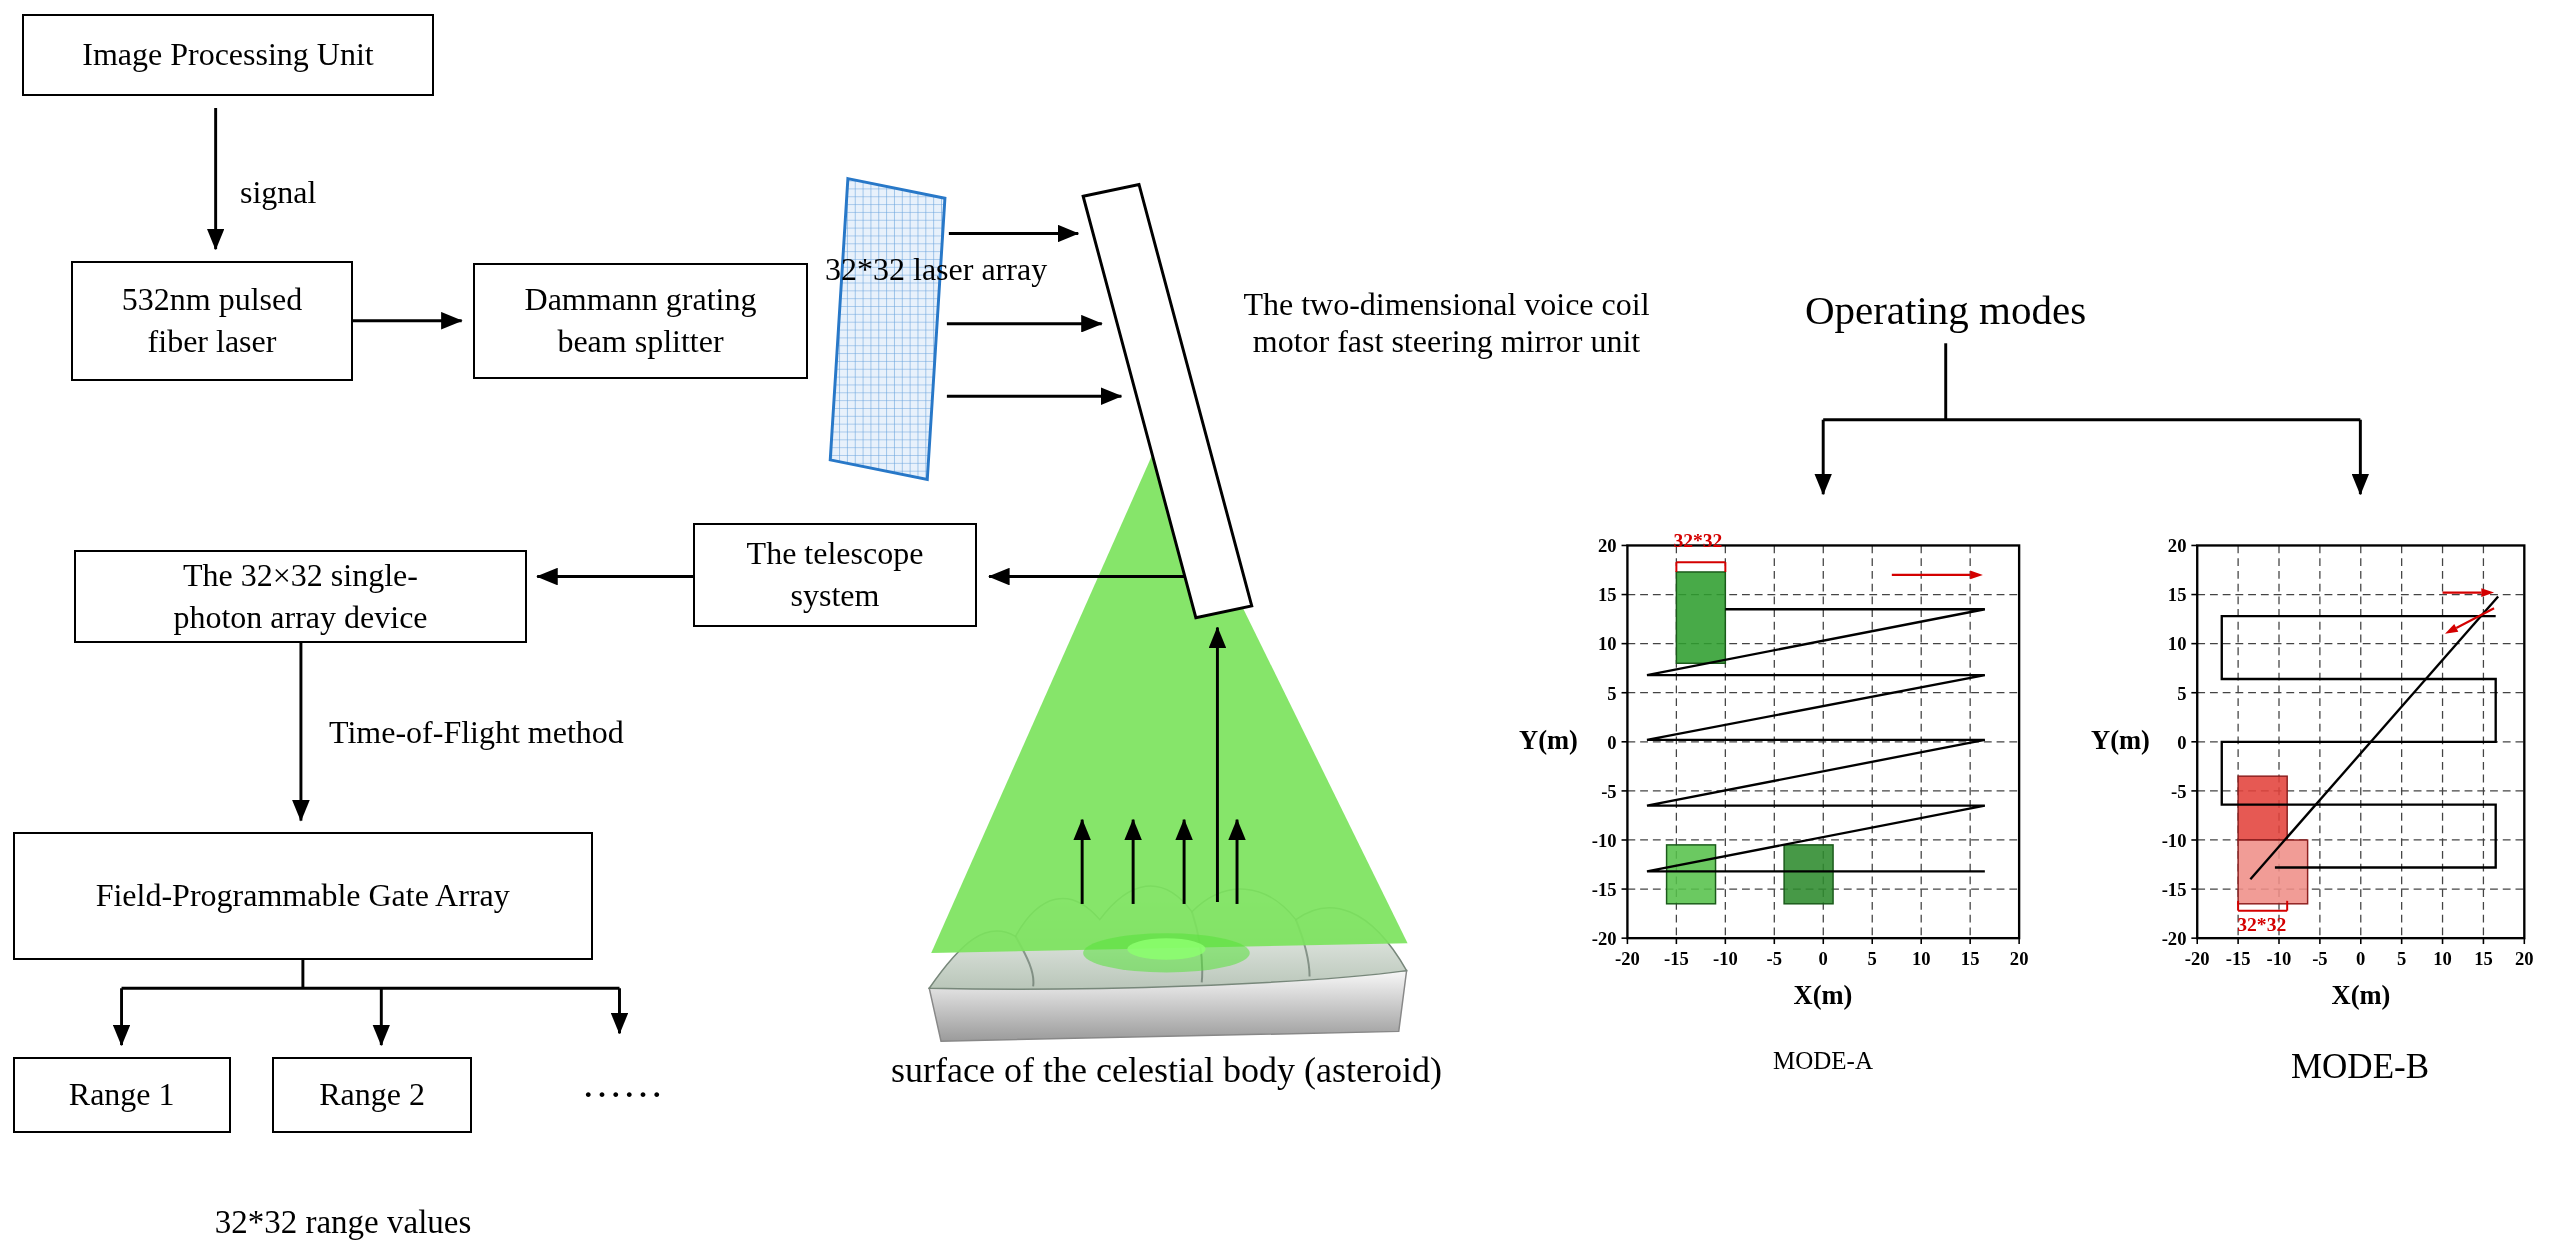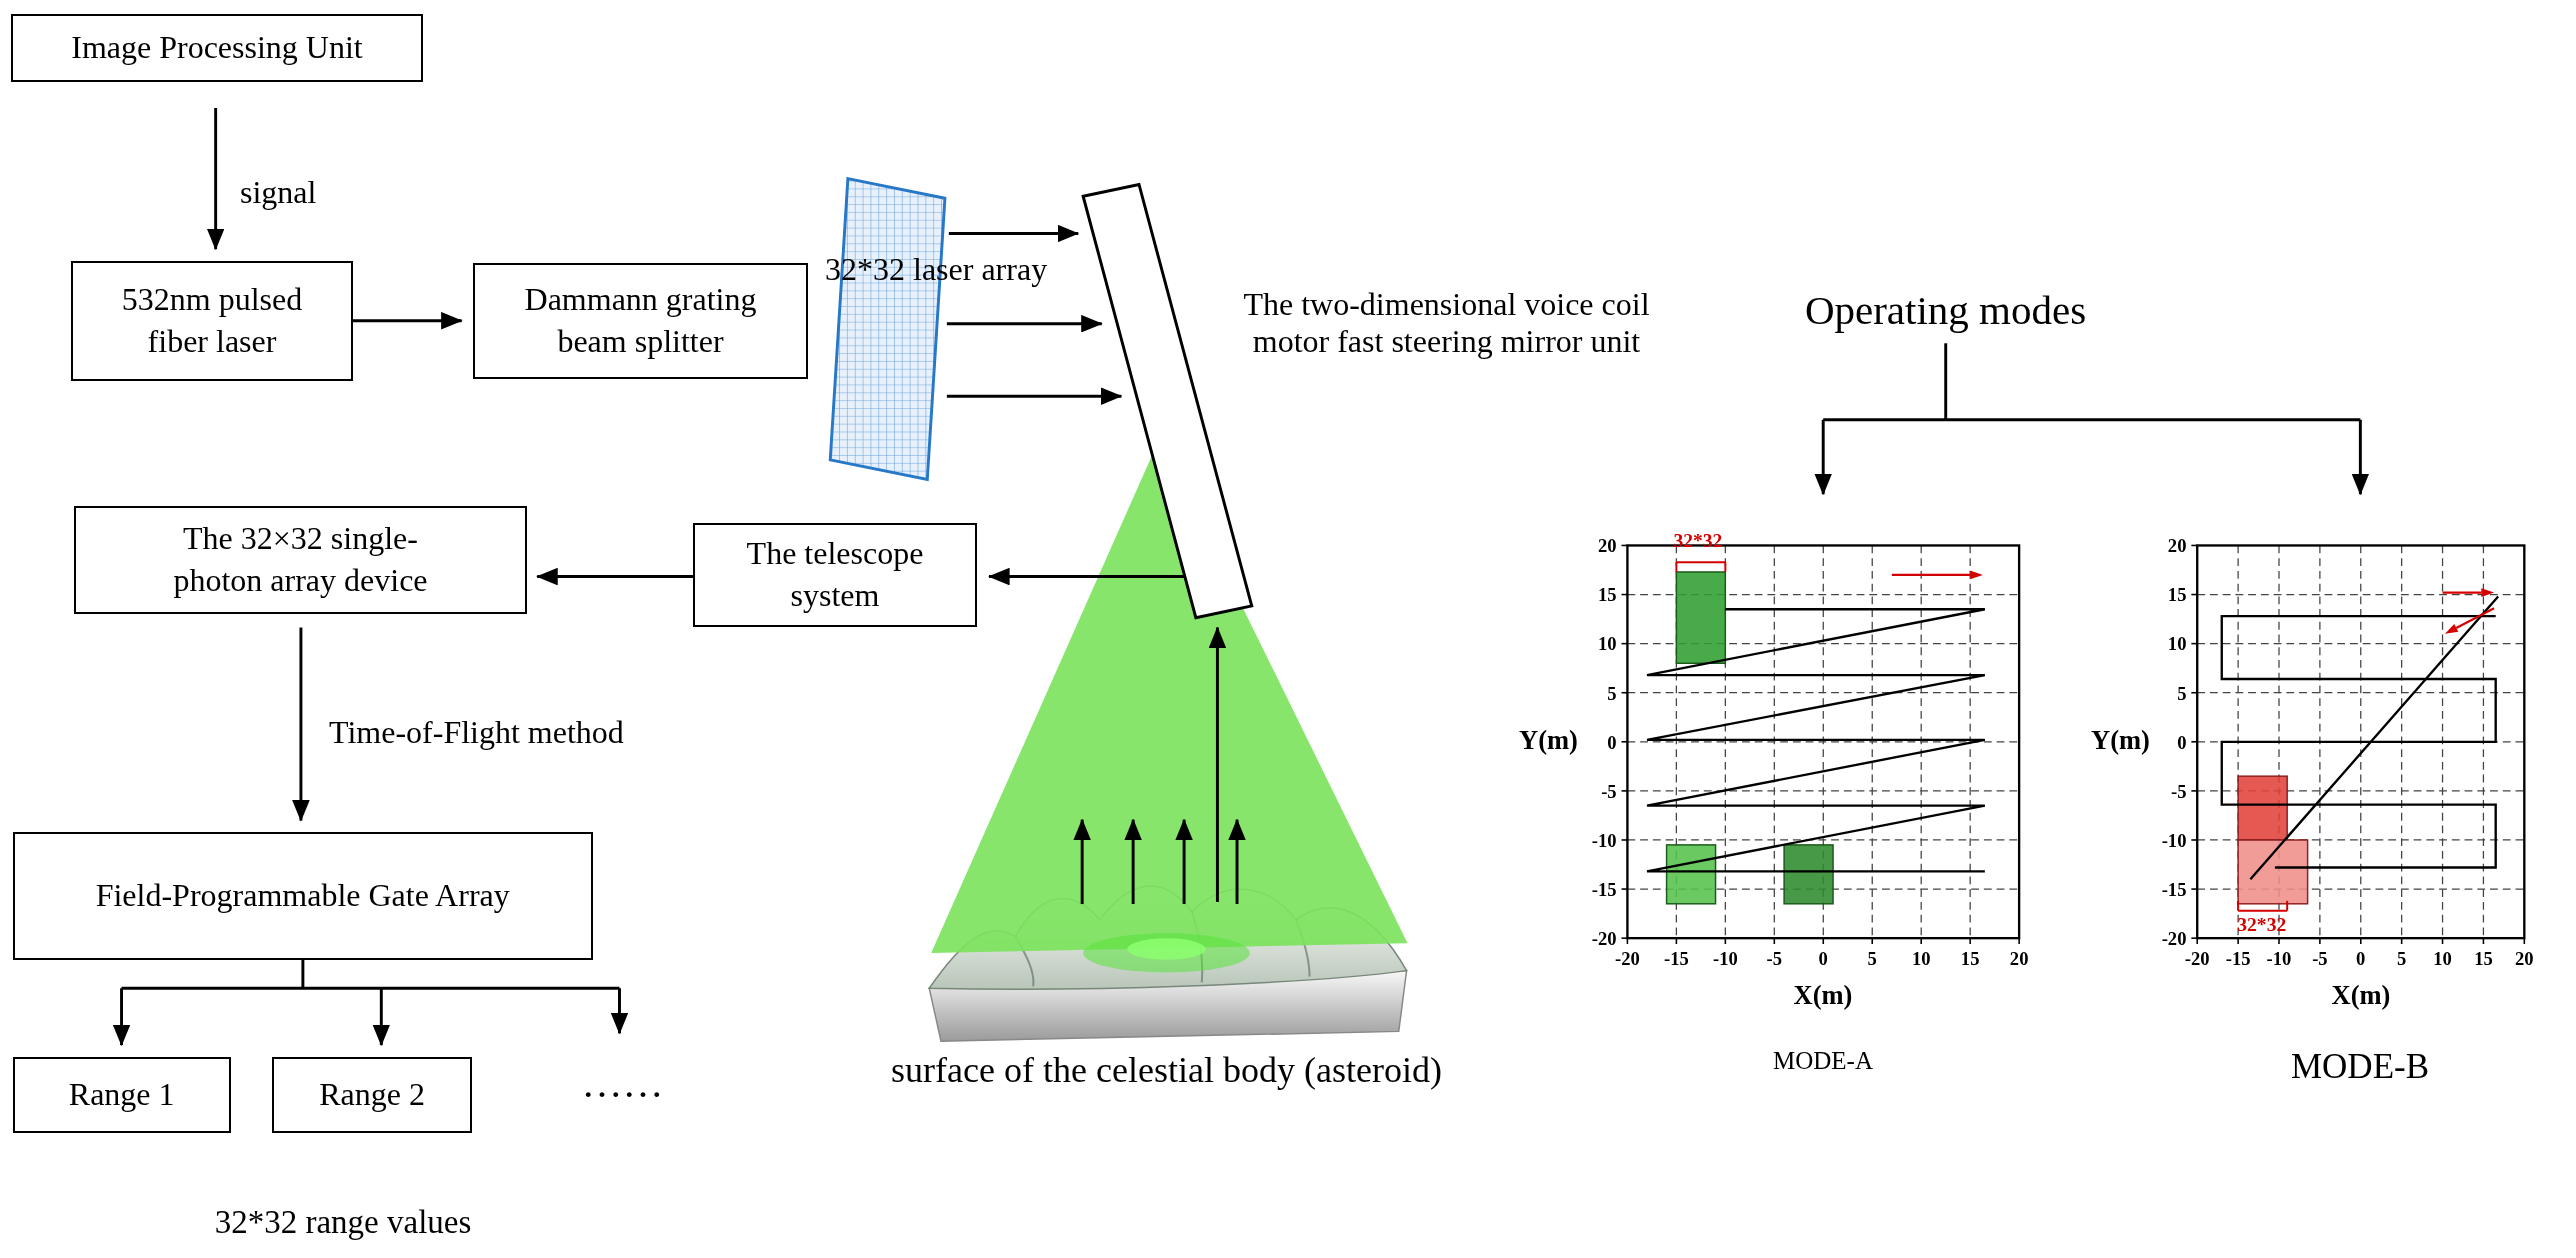--- a/index.html
+++ b/index.html
@@ -76,28 +76,28 @@
       <line x1="1860" y1="428" x2="1860" y2="504" marker-end="url(#arr)"></line>
       <line x1="2408" y1="428" x2="2408" y2="504" marker-end="url(#arr)"></line>
       <line x1="1242" y1="920" x2="1242" y2="640" marker-end="url(#arr)"></line>
       <line x1="1104" y1="922" x2="1104" y2="836" marker-end="url(#arr)"></line>
       <line x1="1156" y1="922" x2="1156" y2="836" marker-end="url(#arr)"></line>
       <line x1="1208" y1="922" x2="1208" y2="836" marker-end="url(#arr)"></line>
       <line x1="1262" y1="922" x2="1262" y2="836" marker-end="url(#arr)"></line>
     </g>
   </svg>
 
-  <div class="node" style="left:11px;top:13.7px;width:412px;height:68px">Image Processing Unit</div>
+  <div class="node" style="left:22px;top:13.7px;width:412px;height:82px">Image Processing Unit</div>
   <div class="node" style="left:71px;top:261px;width:282px;height:120px">532nm pulsed
 fiber laser</div>
   <div class="node" style="left:473px;top:263px;width:335px;height:116px">Dammann grating
 beam splitter</div>
   <div class="node" style="left:693px;top:523px;width:284px;height:104px">The telescope
 system</div>
-  <div class="node" style="left:74px;top:506px;width:453px;height:108px">The 32×32 single-
+  <div class="node" style="left:74px;top:550px;width:453px;height:93px">The 32×32 single-
 photon array device</div>
   <div class="node" style="left:12.7px;top:832px;width:580px;height:128px">Field-Programmable Gate Array</div>
   <div class="node" style="left:12.7px;top:1057px;width:218px;height:76px">Range 1</div>
   <div class="node" style="left:272px;top:1057px;width:200px;height:76px">Range 2</div>
 
   <div class="lbl" style="left:240px;top:174px">signal</div>
   <div class="lbl" style="left:825px;top:251px">32*32 laser array</div>
   <div class="lbl center" style="left:1784px;top:286px;width:323px;font-size:41px">Operating modes</div>
   <div class="lbl center" style="left:1211px;top:286px;width:471px">The two-dimensional voice coil
 motor fast steering mirror unit</div>

